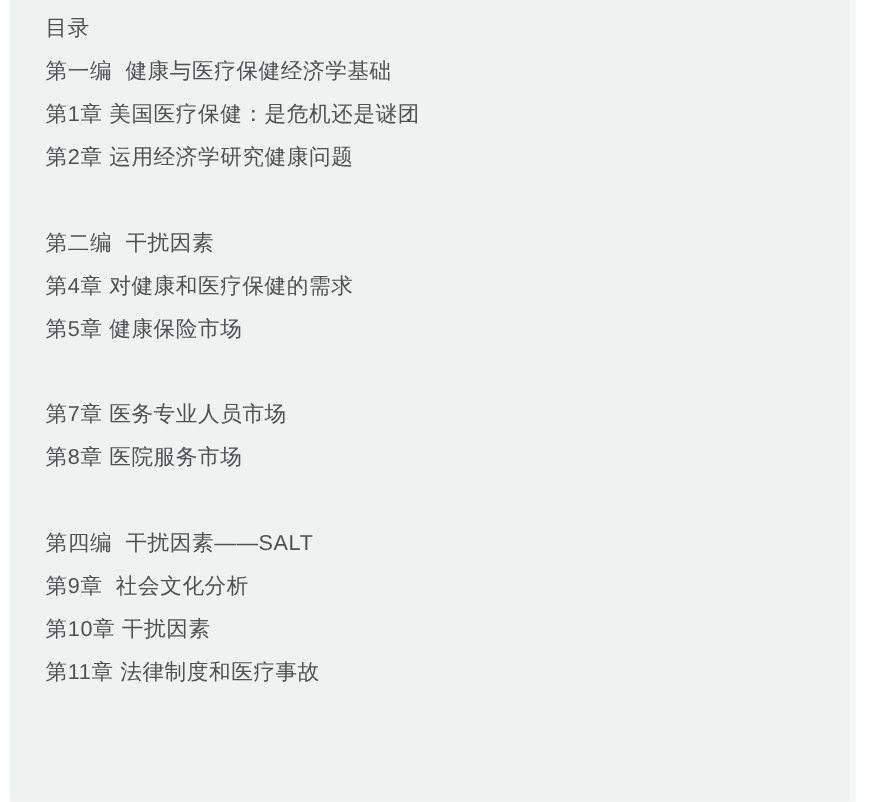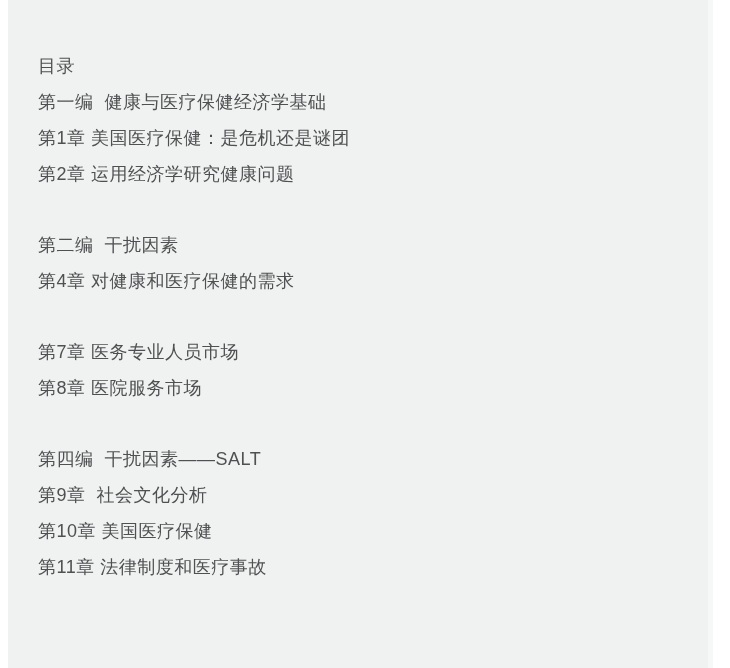--- a/index.html
+++ b/index.html
@@ -28,46 +28,46 @@
     line-height: 36px;
     letter-spacing: 0.5px;
     color: #4e5051;
     white-space: pre;
   }
   .toc-section + .toc-section {
     margin-top: 35px;
   }
   .toc-title {
     font-weight: 400;
-    margin-top: 43px;
   }
 </style>
 </head>
 <body>
 
 <div class="page">
 
   <div class="line toc-title">目录</div>
 
   <div class="toc-section">
     <div class="line">第一编  健康与医疗保健经济学基础</div>
     <div class="line">第1章 美国医疗保健：是危机还是谜团</div>
     <div class="line">第2章 运用经济学研究健康问题</div>
   </div>
 
   <div class="toc-section">
     <div class="line">第二编  干扰因素</div>
     <div class="line">第4章 对健康和医疗保健的需求</div>
+    <div class="line">第5章 健康保险市场</div>
   </div>
 
   <div class="toc-section">
     <div class="line">第7章 医务专业人员市场</div>
     <div class="line">第8章 医院服务市场</div>
   </div>
 
   <div class="toc-section">
     <div class="line">第四编  干扰因素——SALT</div>
     <div class="line">第9章  社会文化分析</div>
-    <div class="line">第10章 美国医疗保健</div>
+    <div class="line">第10章 干扰因素</div>
     <div class="line">第11章 法律制度和医疗事故</div>
   </div>
 
 </div>
 
 </body></html>

